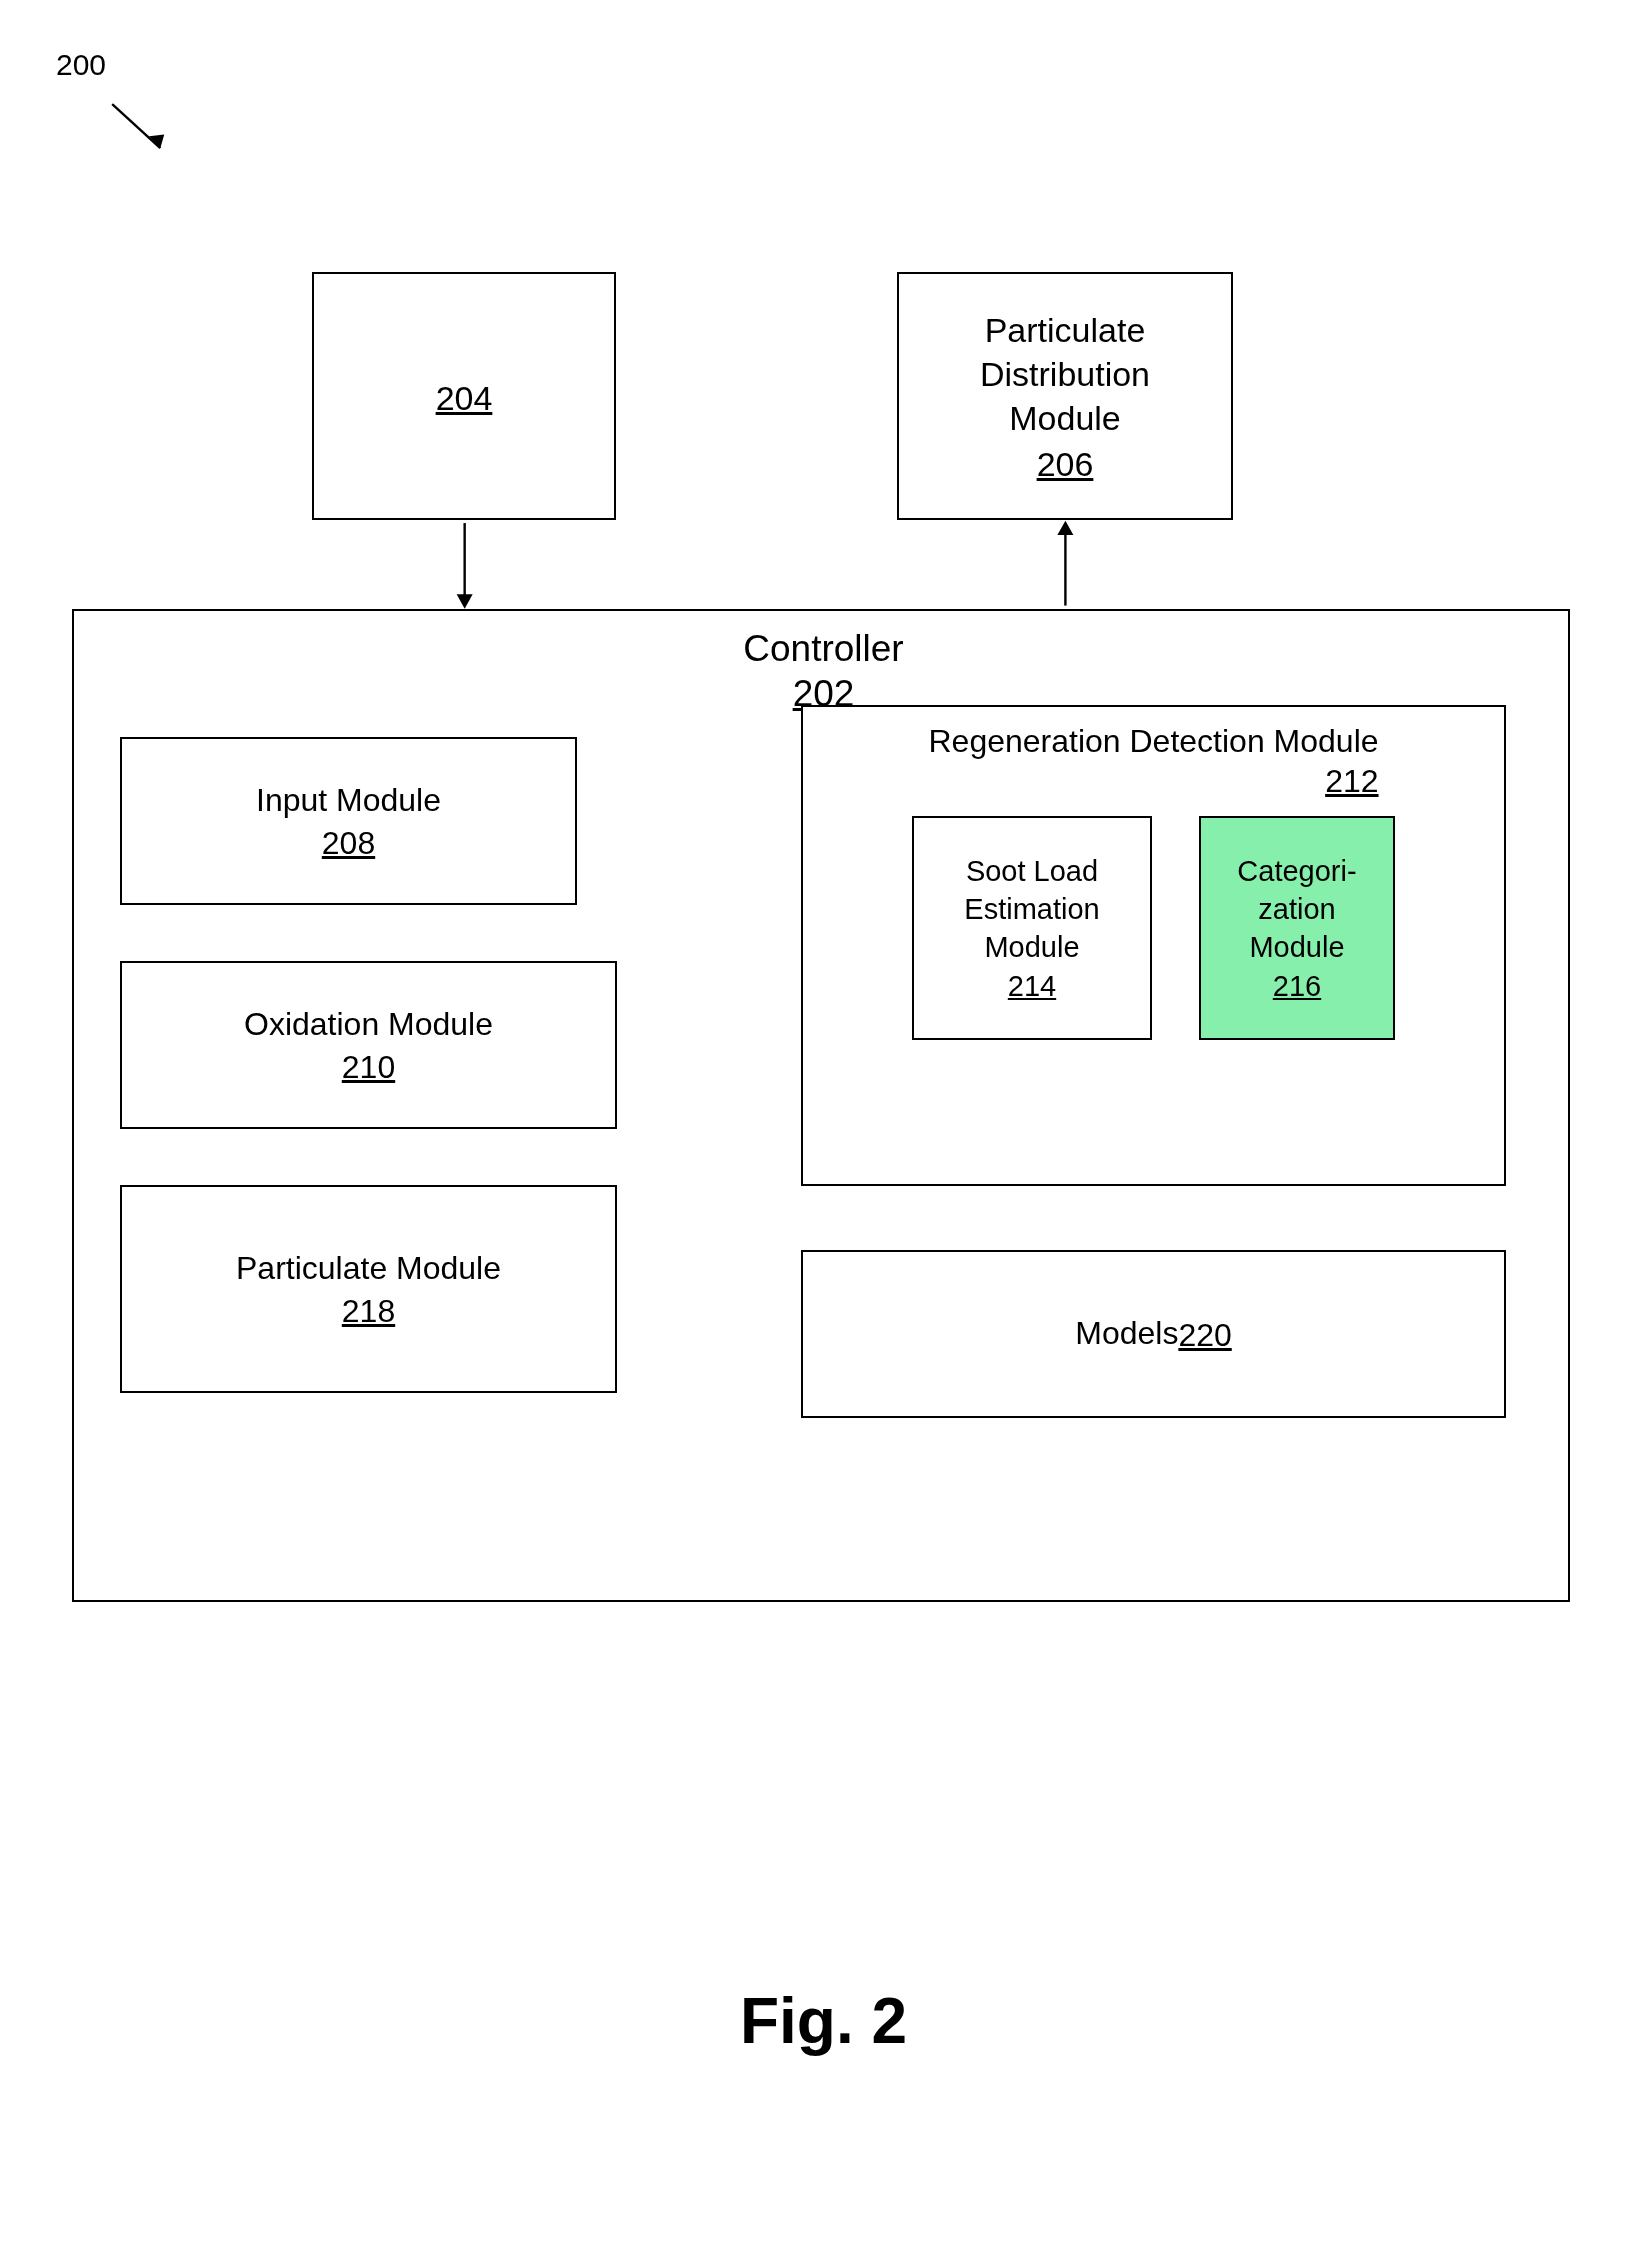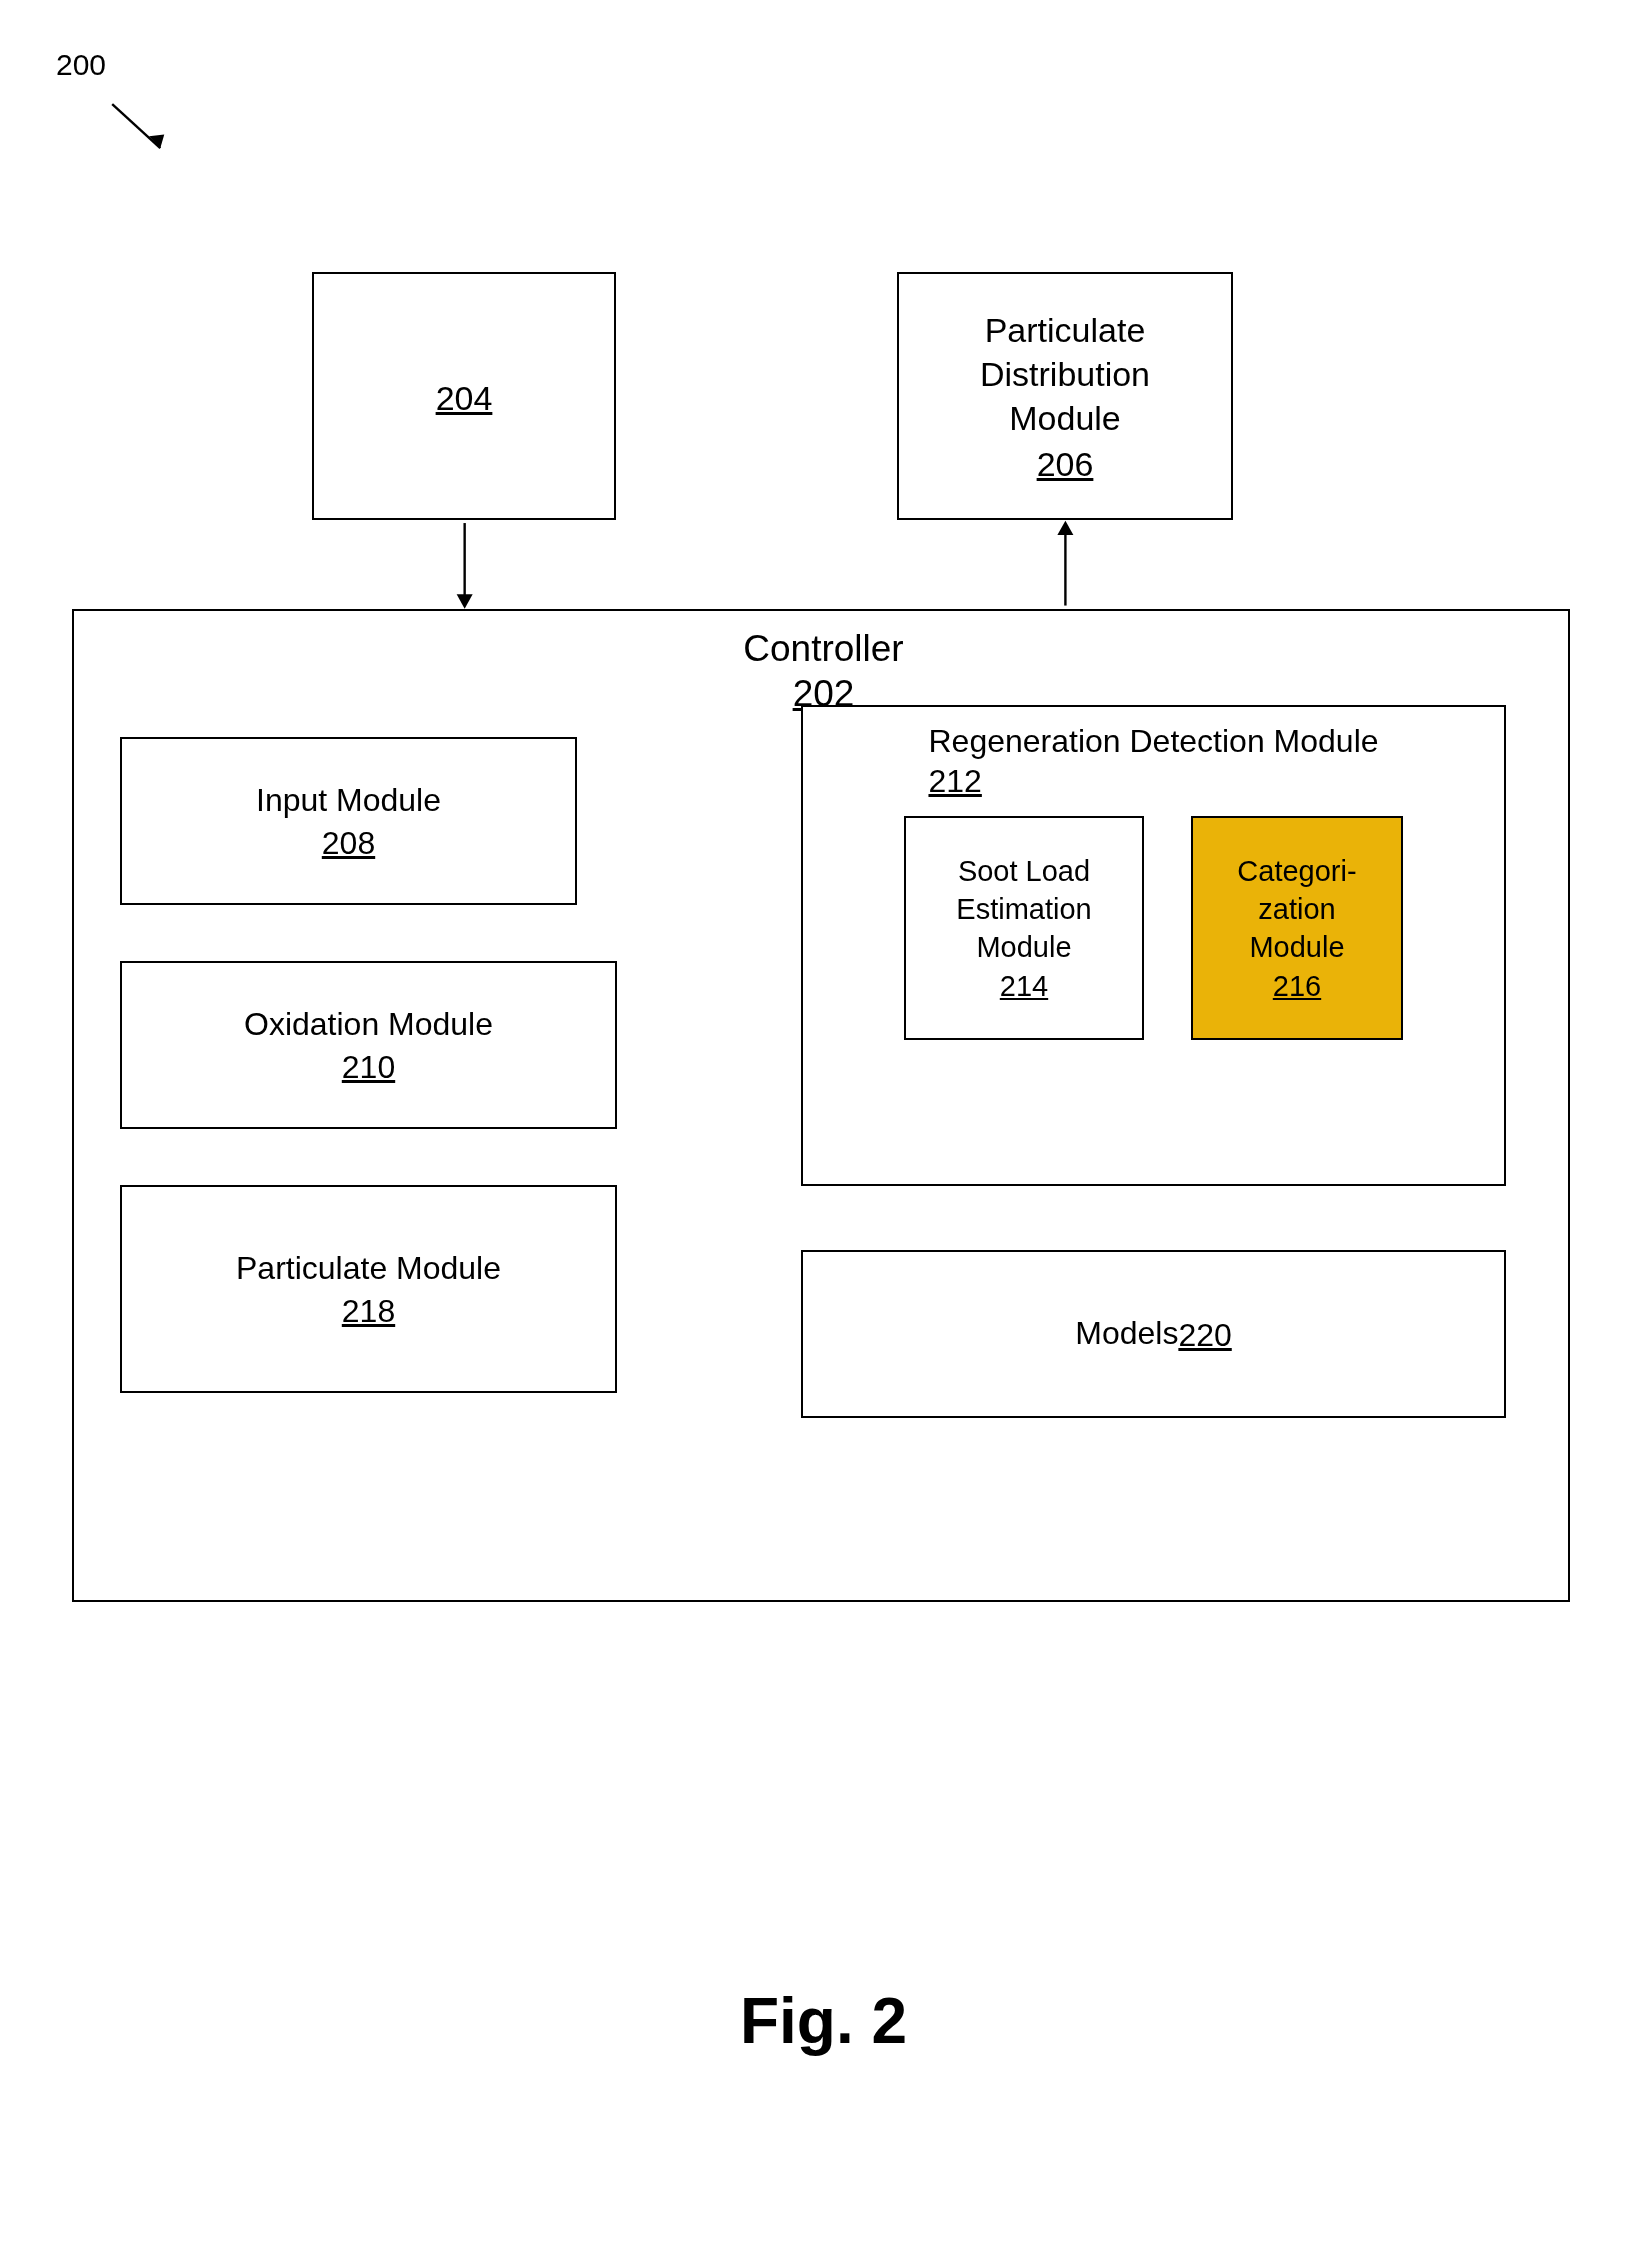--- a/index.html
+++ b/index.html
@@ -138,21 +138,21 @@
       width: 705px;
       height: 481px;
       border: 2.4px solid #000;
       display: flex;
       flex-direction: column;
       align-items: center;
       background: #fff;
       padding: 14.4px;
     }
     .rdm-title-area {
-      text-align: left;
+      text-align: right;
       margin-bottom: 16px;
     }
     .rdm-inner-boxes {
       display: flex;
       flex-direction: row;
       gap: 8px;
       justify-content: center;
     }
 
     
@@ -163,29 +163,29 @@
       display: flex;
       flex-direction: column;
       align-items: center;
       justify-content: center;
       text-align: center;
       background: #fff;
       padding: 8px;
     }
     
     .inner-box-cm {
-      width: 212px;
+      width: 196px;
       height: 224px;
       border: 2.4px solid #000;
       display: flex;
       flex-direction: column;
       align-items: center;
       justify-content: center;
       text-align: center;
-      background: #eab308;
+      background: #86efac;
       padding: 8px;
       margin-left: 39px;
     }
 
     
     .inner-box-models {
       position: absolute;
       top: 1250px;
       left: 801px;
       width: 705px;

